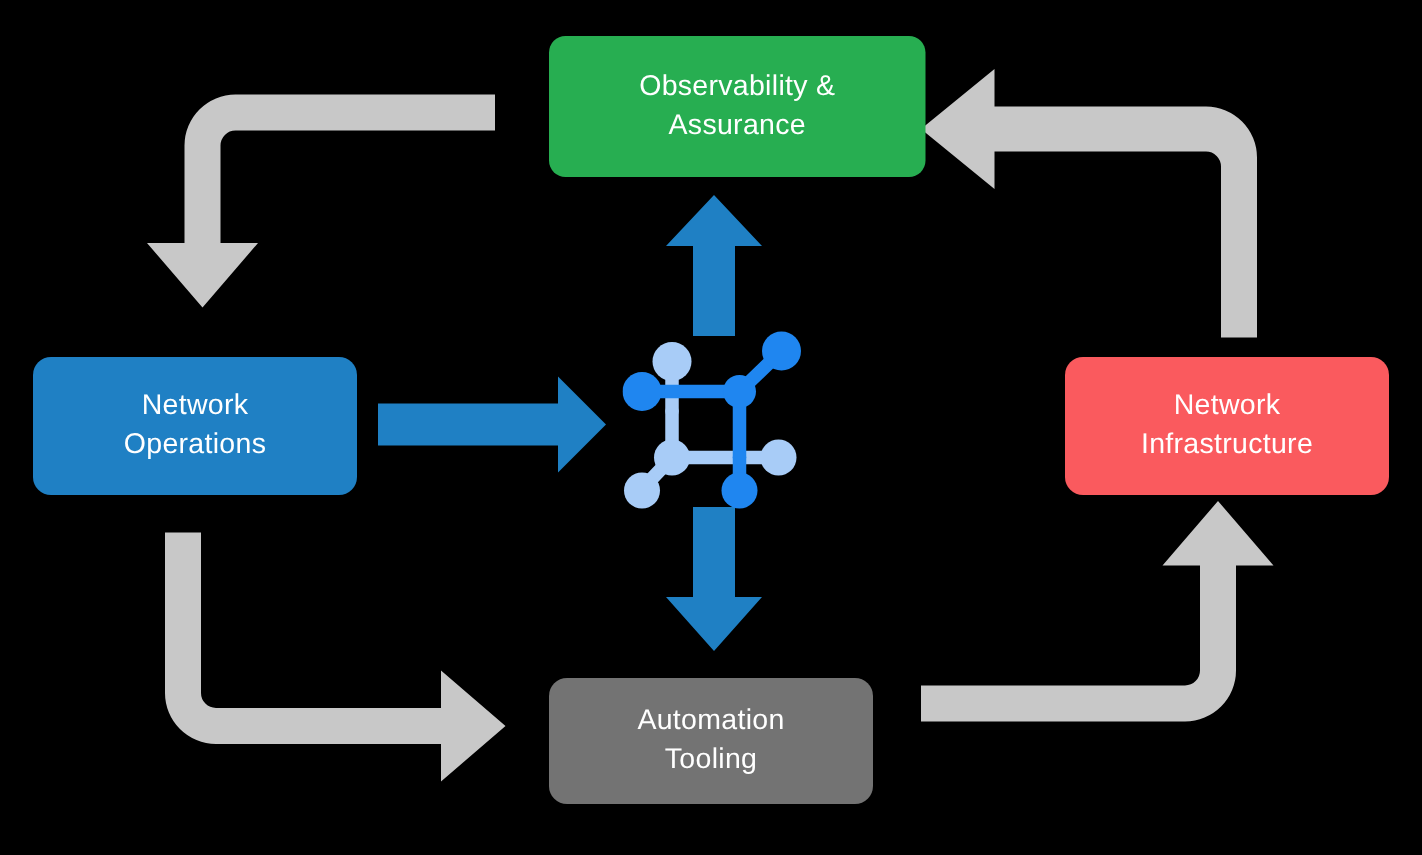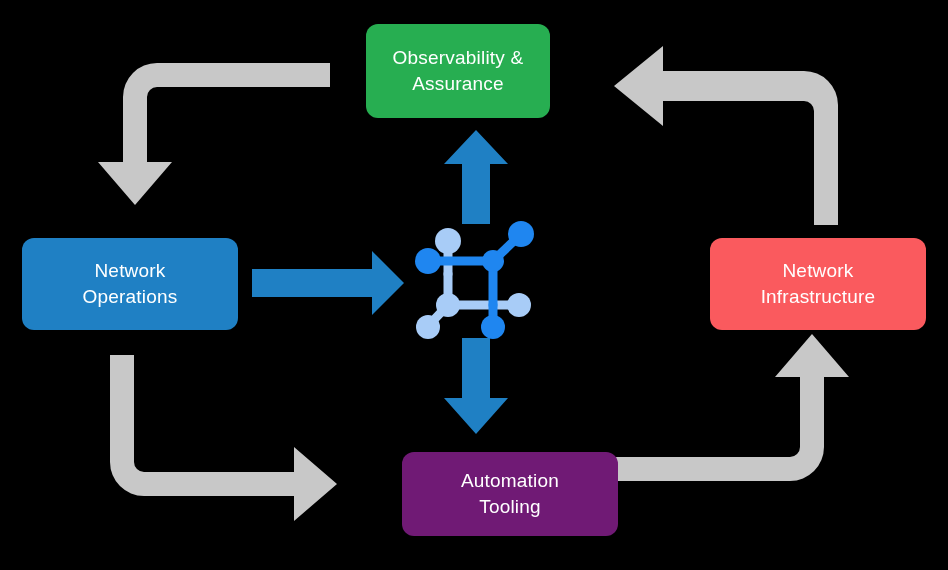--- a/index.html
+++ b/index.html
@@ -27,21 +27,21 @@
     color: #ffffff;
     font-size: 19px;
     line-height: 1.35;
     font-weight: 400;
     letter-spacing: 0.2px;
     box-sizing: border-box;
     padding: 6px 10px;
     white-space: pre-line;
   }
   #box-observability {
-    left: 366px; top: 24px; width: 184px; height: 94px;
+    left: 366px; top: 24px; width: 251px; height: 94px; border-radius: 11px;
   }
   #box-operations {
     left: 22px; top: 238px; width: 216px; height: 92px;
   }
   #box-infrastructure {
     left: 710px; top: 238px; width: 216px; height: 92px;
   }
   #box-automation {
     left: 366px; top: 452px; width: 216px; height: 84px;
   }
@@ -124,18 +124,18 @@
   <div class="node-box" id="box-operations" style="background: rgb(31, 128, 196); color: rgb(255, 255, 255);">
     <span>Network
 Operations</span>
   </div>
 
   <div class="node-box" id="box-infrastructure" style="background: rgb(250, 90, 94); color: rgb(255, 255, 255);">
     <span>Network
 Infrastructure</span>
   </div>
 
-  <div class="node-box" id="box-automation" style="background: #701a75; color: rgb(255, 255, 255); margin-left: 36px;">
+  <div class="node-box" id="box-automation" style="background: #737373; color: rgb(255, 255, 255);">
     <span>Automation
 Tooling</span>
   </div>
 
 </div>
 
 </body></html>

